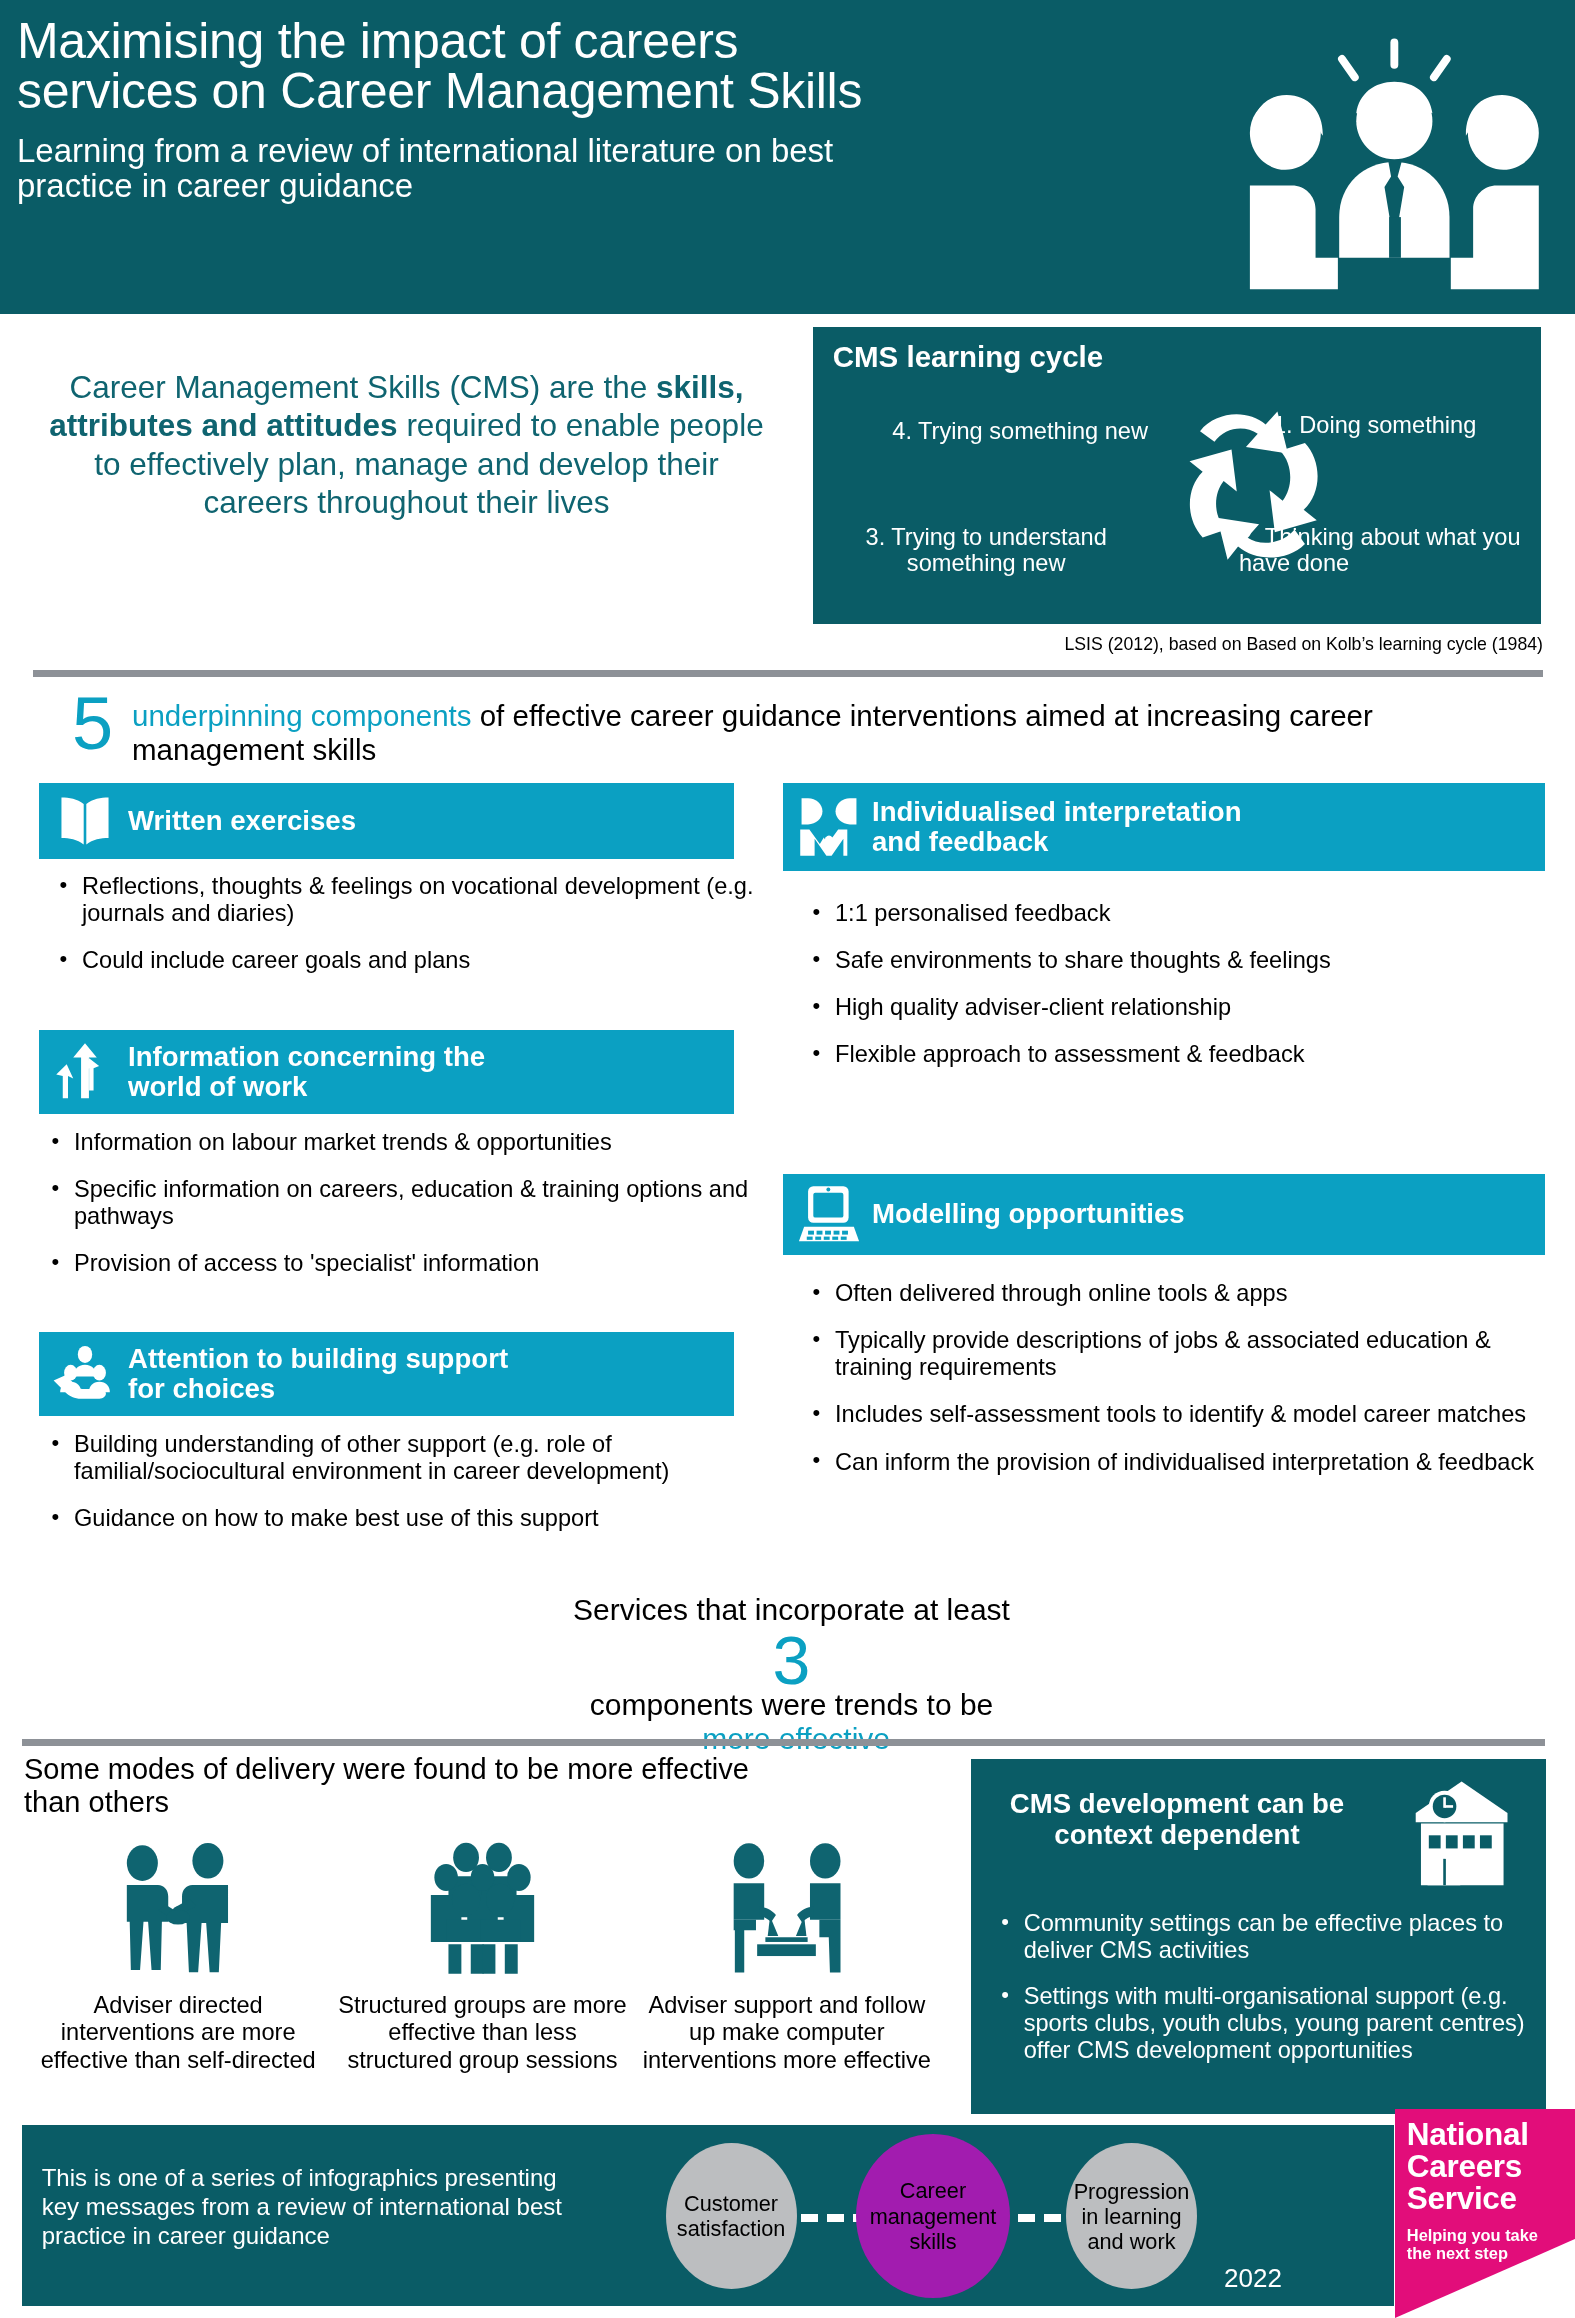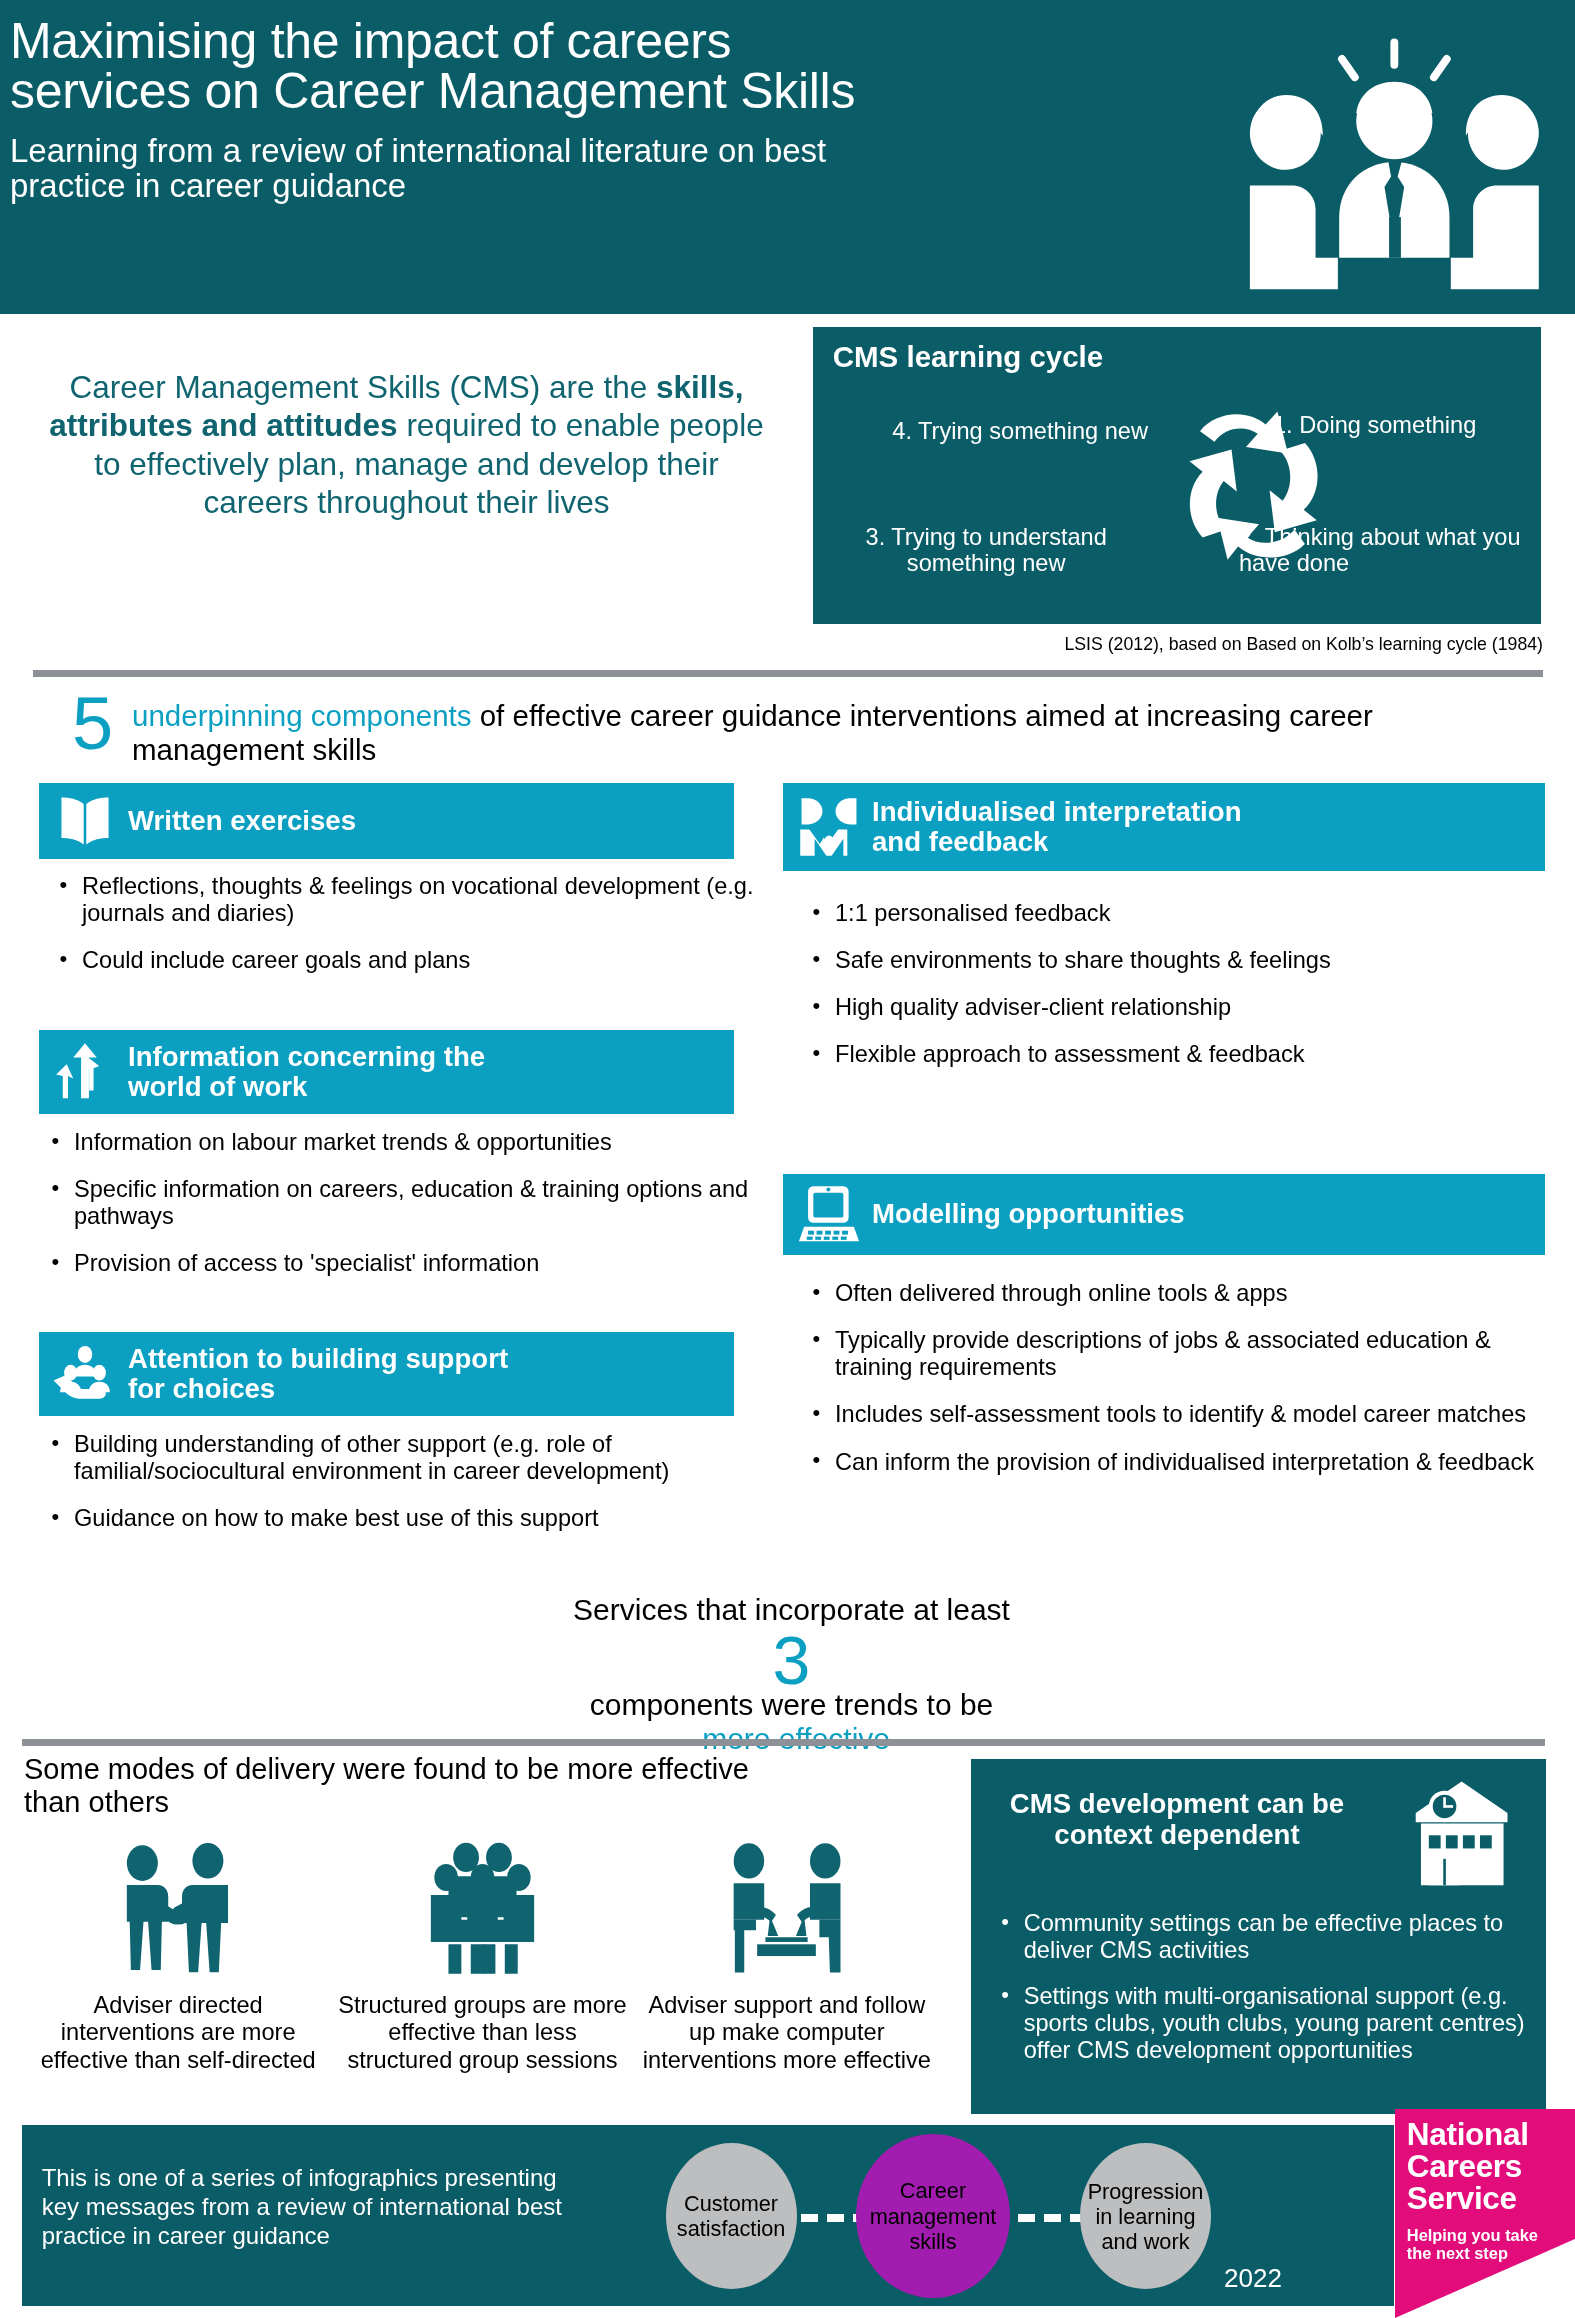--- a/index.html
+++ b/index.html
@@ -12,21 +12,21 @@
     overflow: hidden;
   }
   .page { position: relative; width: 1576px; height: 2319px; background:#fff; }
 
   
   .header {
     position: absolute; left: 0; top: 0; width: 1576px; height: 314px;
     background: #0a5c66;
     color: #ffffff;
   }
-  .header-text { position: absolute; left: 10px; top: 15.8px; width: 1182px; }
+  .header-text { position: absolute; left: 17px; top: 15.8px; width: 1182px; }
   .header-title {
     font-size: 50px; line-height: 1.0; font-weight: 400;
     letter-spacing: -0.3px; white-space: pre-line;
   }
   .header-sub {
     margin-top: 17px;
     font-size: 33px; line-height: 1.08; font-weight: 400; white-space: pre-line;
   }
   .header-icon { position: absolute; left: 1221px; top: 19.7px; width: 348px; height: 276px; }
 
@@ -156,21 +156,21 @@
     font-size: 24px; line-height: 1.2; white-space: pre-line;
   }
   .flow { position: absolute; left: 637px; top: 9.2px; width: 709px; height: 164px; }
   .oval {
     position: absolute; top: 9.2px; width: 131px; height: 146px; border-radius: 50%;
     display: flex; align-items: center; justify-content: center; text-align: center;
     font-size: 21.7px; line-height: 1.16; color: #000; white-space: pre-line;
   }
   .oval.o1 { left: 6.6px;  background: #bcbec0; }
   .oval.o2 { left: 197px; background: #a21caf; width: 154px; height: 164px; top: 0; }
-  .oval.o3 { left: 407px; background: #bcbec0; margin-left: 14px; }
+  .oval.o3 { left: 407px; background: #bcbec0; }
   .dots { position: absolute; top: 80px; height: 7.9px; display: flex; gap: 9.2px; }
   .dots span { display: block; width: 17px; height: 7.9px; background: #fff; }
   .dots.dA { left: 142px; }
   .dots.dB { left: 359px; }
   .year {
     position: absolute; left: 565px; top: 129px; font-size: 26px; color: #fff;
   }
   .logo {
     position: absolute; left: 1395px; top: 2109px; width: 181px; height: 209px;
   }

